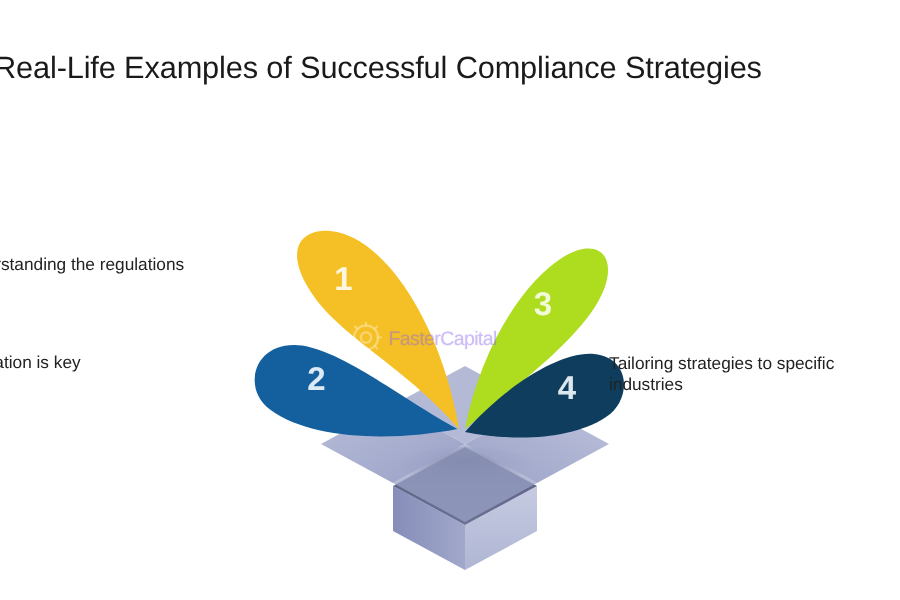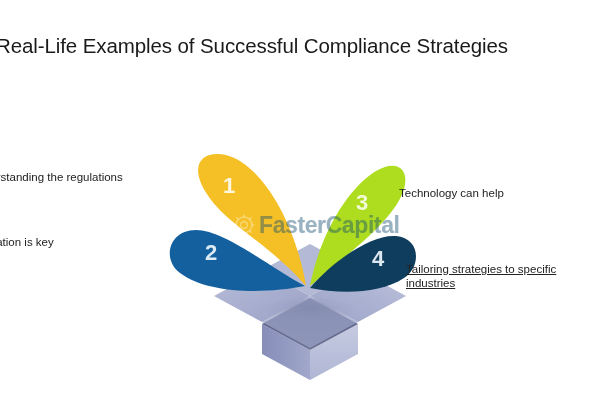--- a/index.html
+++ b/index.html
@@ -49,38 +49,38 @@
     color: #222222;
     white-space: nowrap;
   }
   .callout.wrap {
     white-space: normal;
     width: 170px;
   }
   #label-1 { left: -16px;  top: 142px; }
   #label-2 { left: -14px;  top: 207px; }
   #label-3 { left: 399px;  top: 158px; }
-  #label-4 { left: 406px;  top: 234px; text-decoration: underline; }
+  #label-4 { left: 406px;  top: 208px; }
   
   #watermark {
     position: absolute;
     left: 232px;
     top: 182px;
     width: 180px;
     height: 30px;
     display: flex;
     align-items: center;
     gap: 3px;
     opacity: 0.42;
     pointer-events: none;
   }
   #watermark .wm-text {
-    font-size: 23px;
-    font-weight: 700;
-    color: #0c4a6e;
+    font-size: 13px;
+    font-weight: 400;
+    color: #8b5cf6;
     letter-spacing: -0.4px;
     text-shadow: 0 0 1px rgba(120,130,150,.55);
   }
 </style>
 </head>
 <body>
 
 <div id="canvas">
 
   <div id="page-title">Real-Life Examples of Successful Compliance Strategies</div>
@@ -176,17 +176,16 @@
         <line x1="6.8" y1="17.2" x2="4.3" y2="19.7"></line>
       </g>
     </svg>
     <span class="wm-text">FasterCapital</span>
   </div>
 
   <div id="label-1" class="callout">derstanding the regulations</div>
 
   <div id="label-2" class="callout">oration is key</div>
 
-  <div id="label-3" class="callout">Technology can help</div>
 
   <div id="label-4" class="callout wrap">Tailoring strategies to specific industries</div>
 
 </div>
 
 </body></html>

